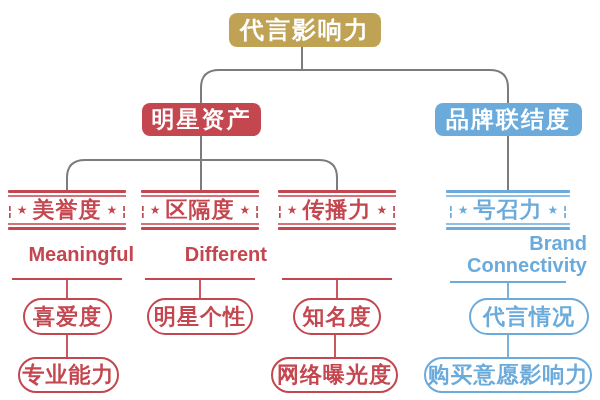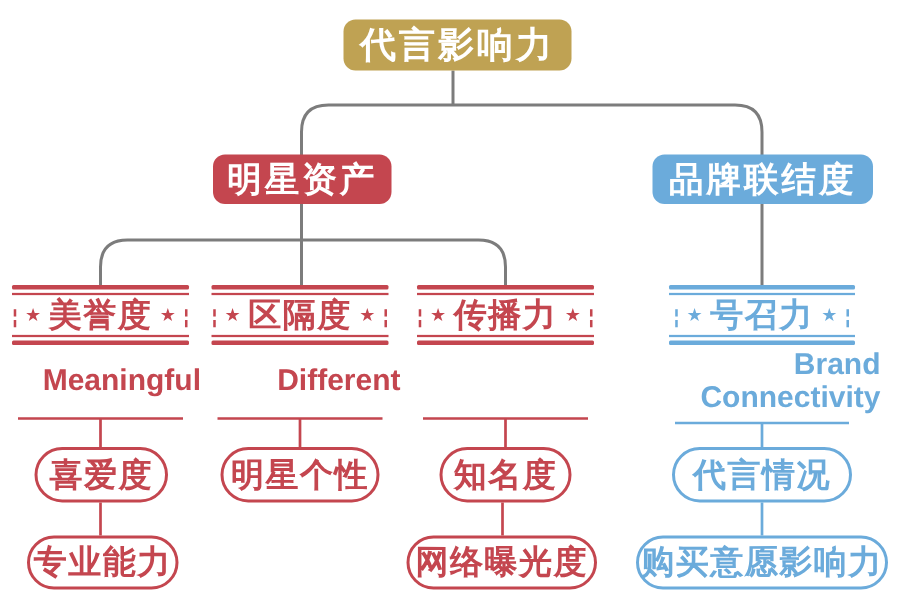--- a/index.html
+++ b/index.html
@@ -39,21 +39,21 @@
 
   .pill{
     position:absolute;display:flex;align-items:center;justify-content:center;
     border:2.5px solid currentColor;border-radius:19px;background:#fff;
     font-size:22px;font-weight:600;letter-spacing:1px;box-sizing:border-box;
     height:37px;top:298px;white-space:nowrap;
   }
   #pill-1a{left:23px;width:89px;}
   #pill-2a{left:147px;width:106px;}
   #pill-3a{left:293px;width:88px;}
-  #pill-4a{left:448px;width:120px;text-align:right;}
+  #pill-4a{left:469px;width:120px;text-align:right;}
   #pill-1b{left:18px;top:357px;width:101px;height:36px;}
   #pill-3b{left:271px;top:357px;width:127px;height:36px;}
   #pill-4b{left:424px;top:357px;width:168px;height:36px;}
 
   #dim-1{left:8px;width:118px;}
   #dim-2{left:141px;width:118px;}
   #dim-3{left:278px;width:118px;}
   #dim-4{left:446px;width:124px;}
 </style>
 </head>

